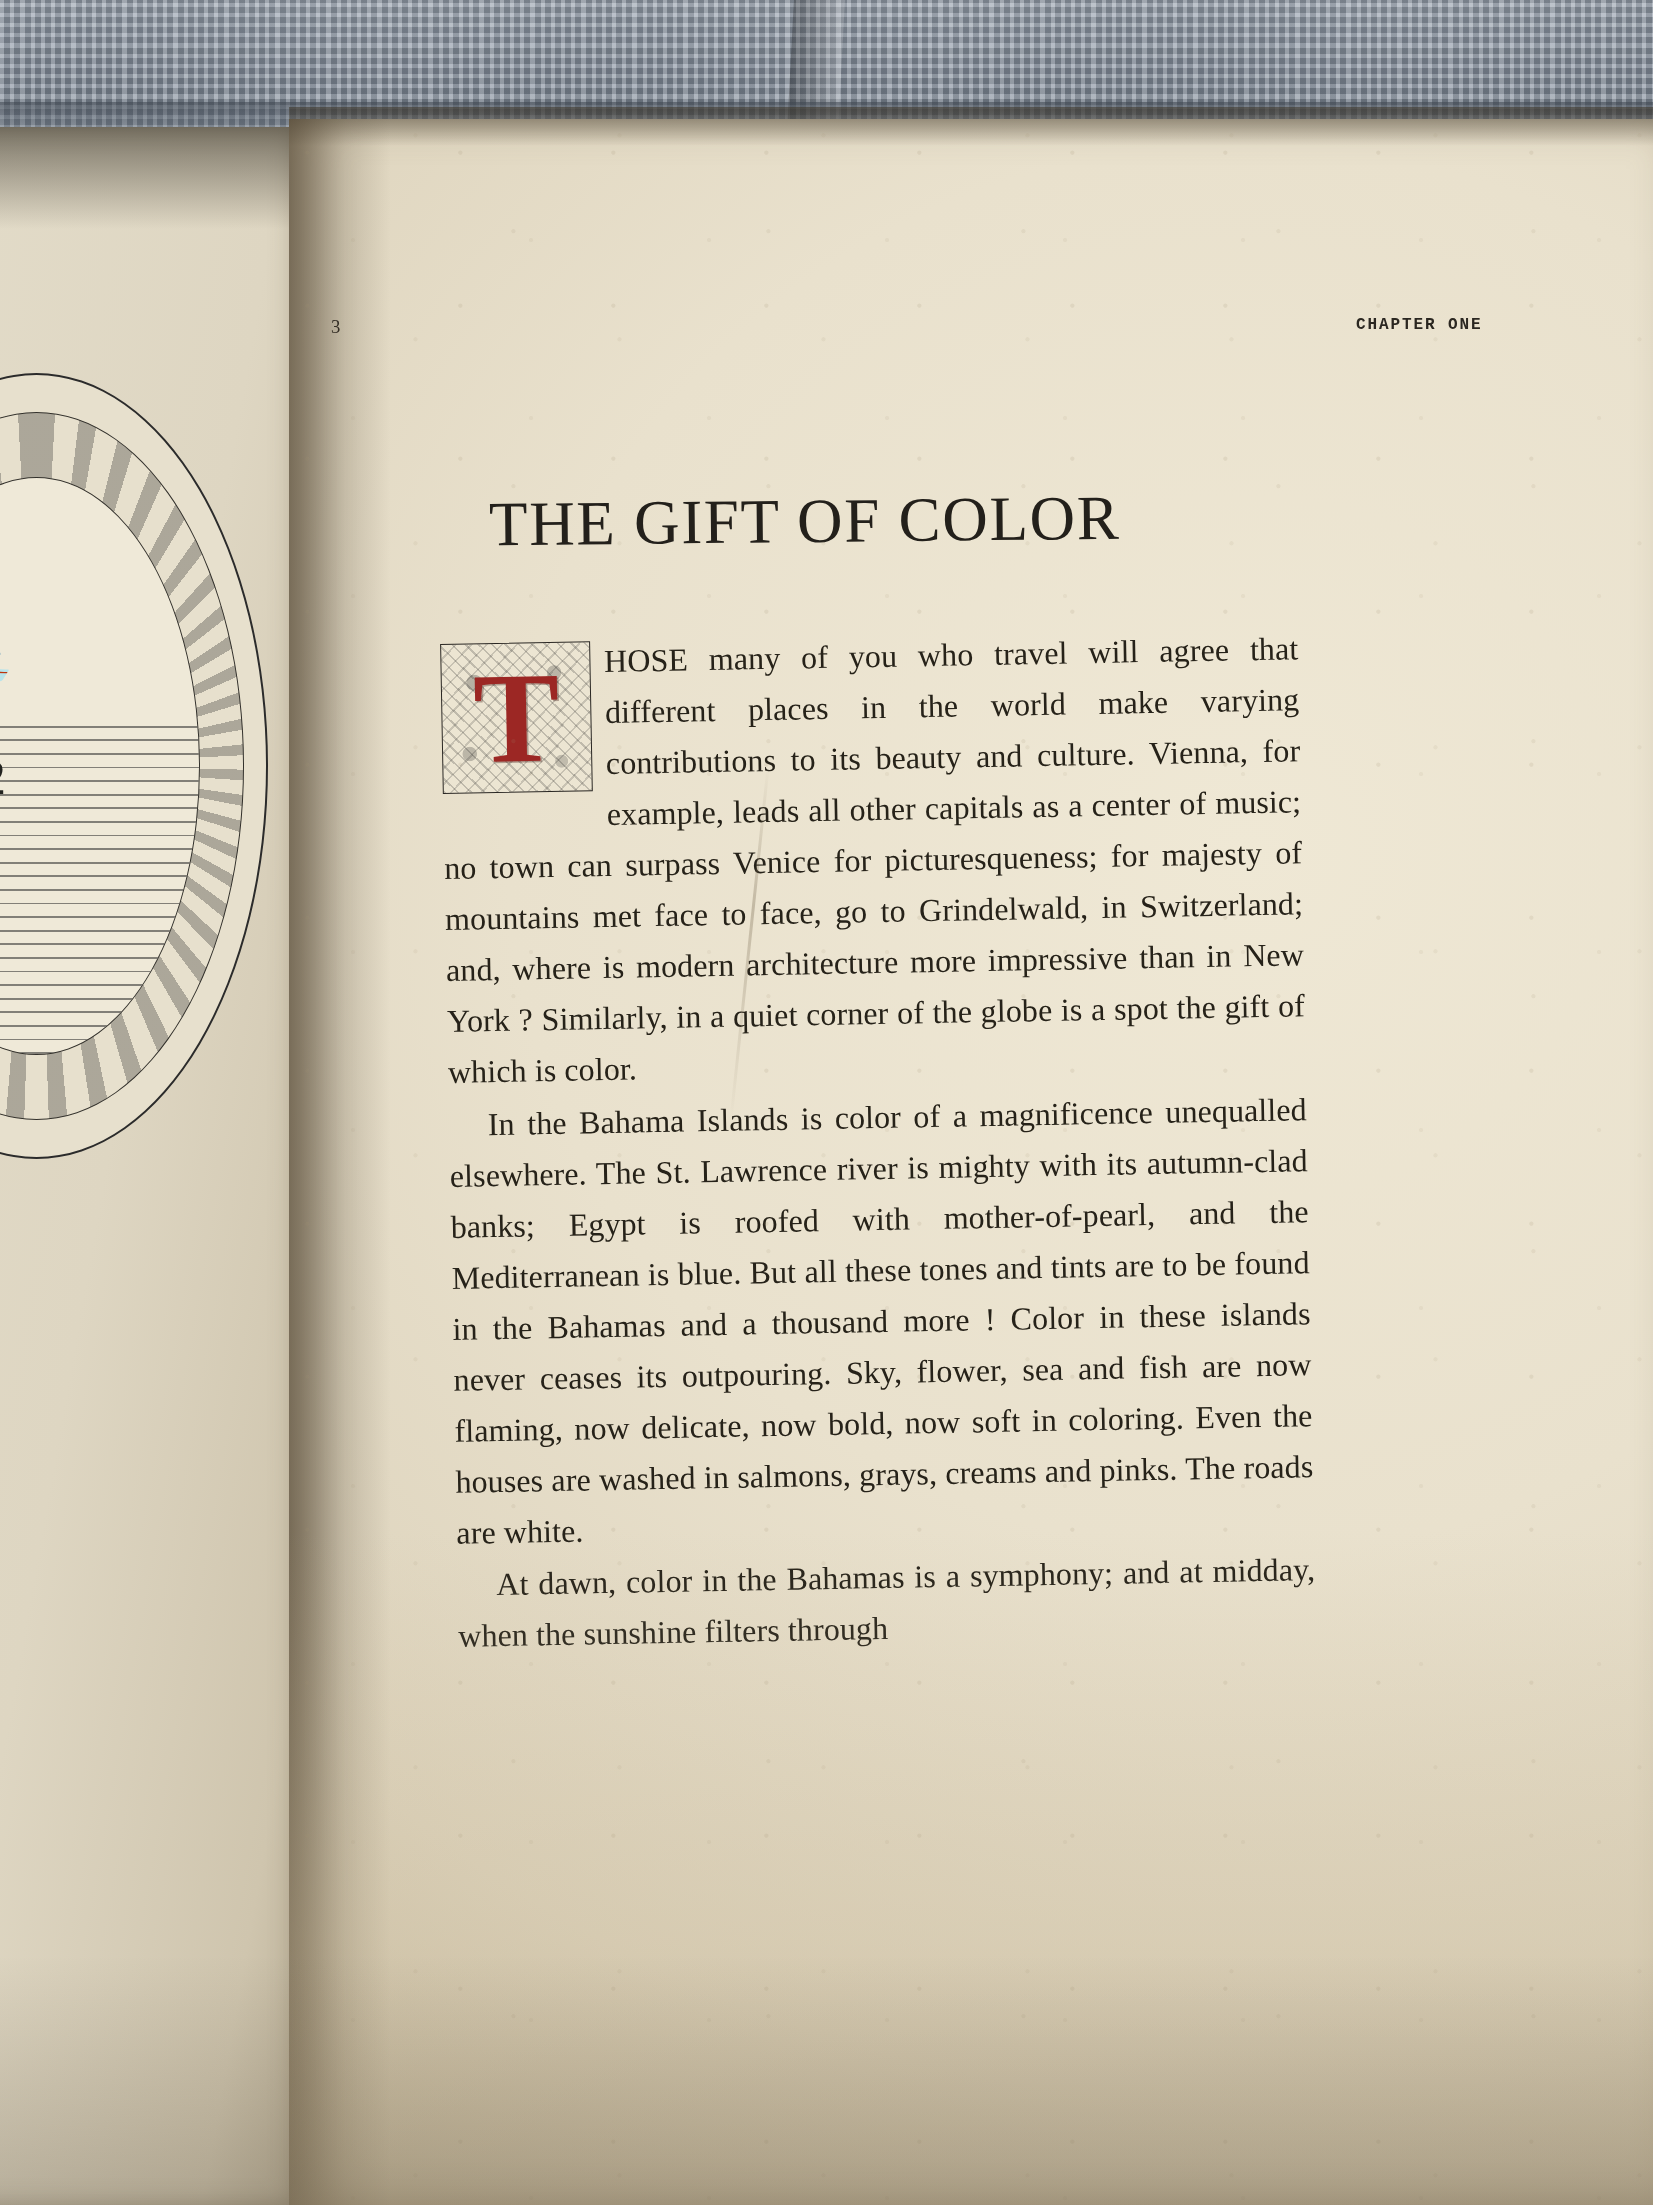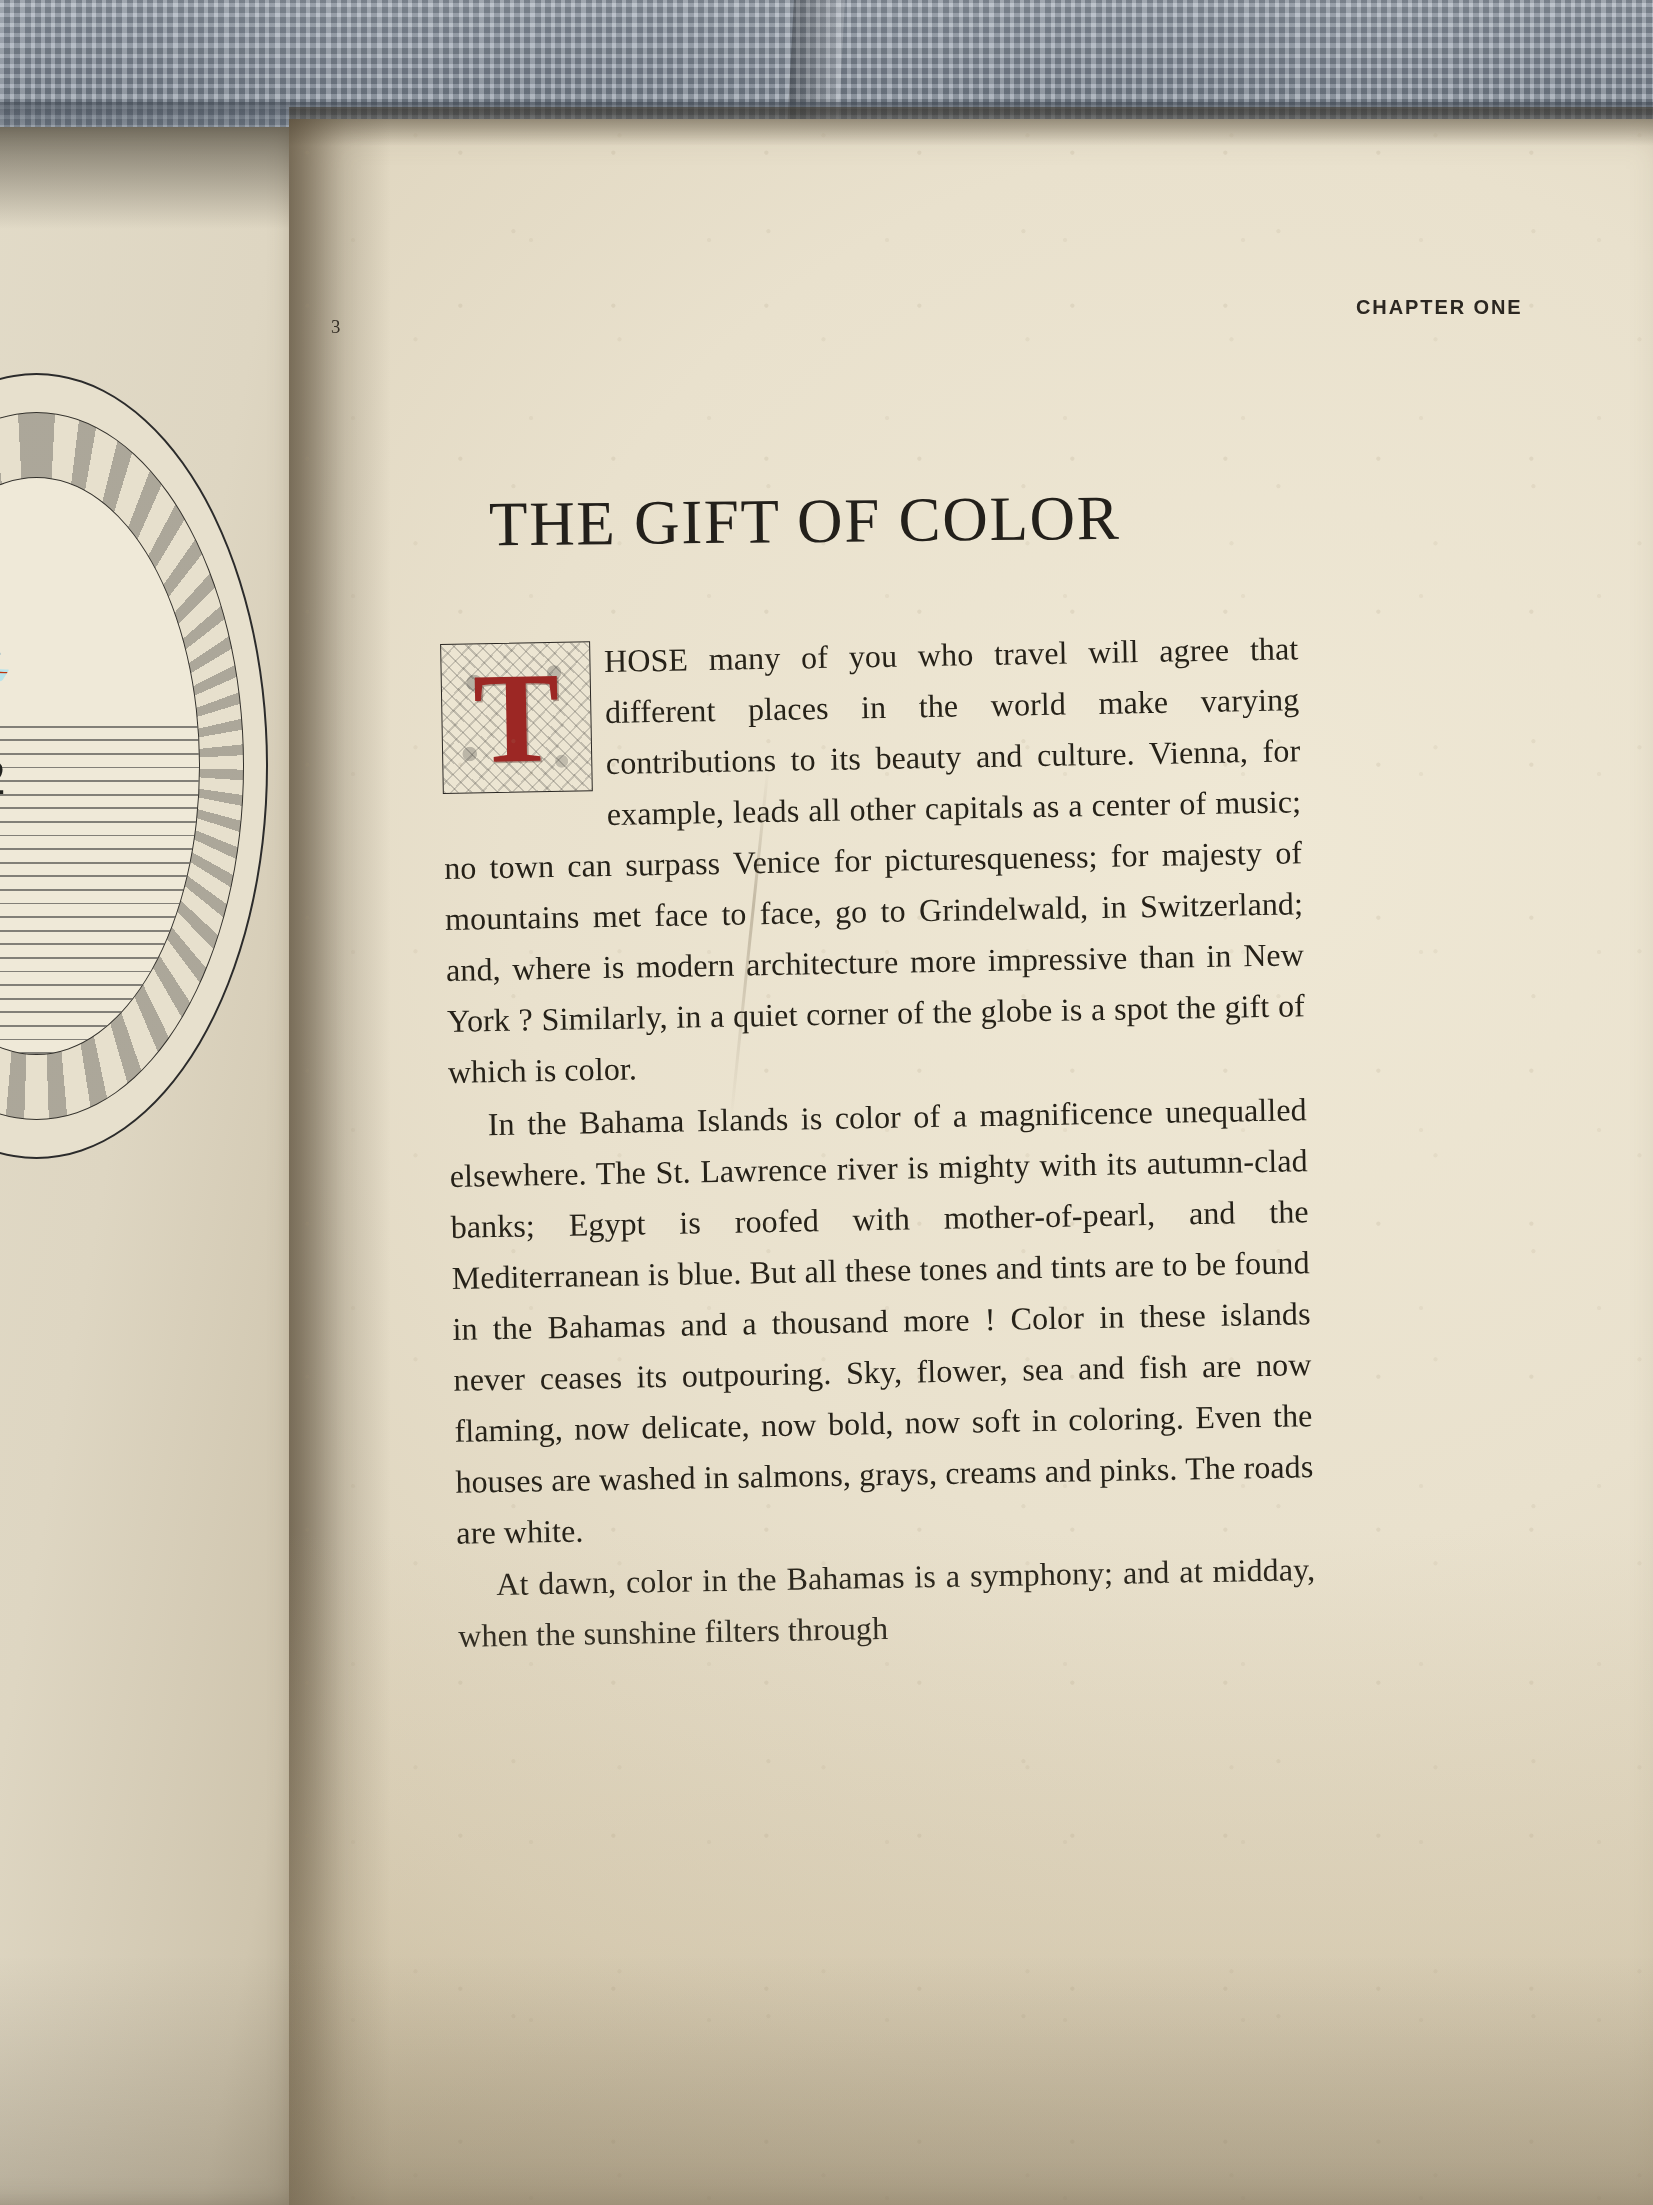--- a/index.html
+++ b/index.html
@@ -205,23 +205,23 @@
     position: absolute;
     left: 331px;
     top: 316px;
     font-family: "Liberation Serif", serif;
     font-size: 18.7px;
     color: #2e2a24;
   }
   .running-head {
     position: absolute;
     left: 1356px;
-    top: 296px;
-    font-family: Liberation Sans, sans-serif;
-    font-size: 20px;
+    top: 316px;
+    font-family: Liberation Mono, monospace;
+    font-size: 16px;
     letter-spacing: 1.9px;
     font-weight: 700;
     color: #2b2721;
   }
 
   
   .chapter-title {
     position: absolute;
     left: 489px;
     top: 484px;

